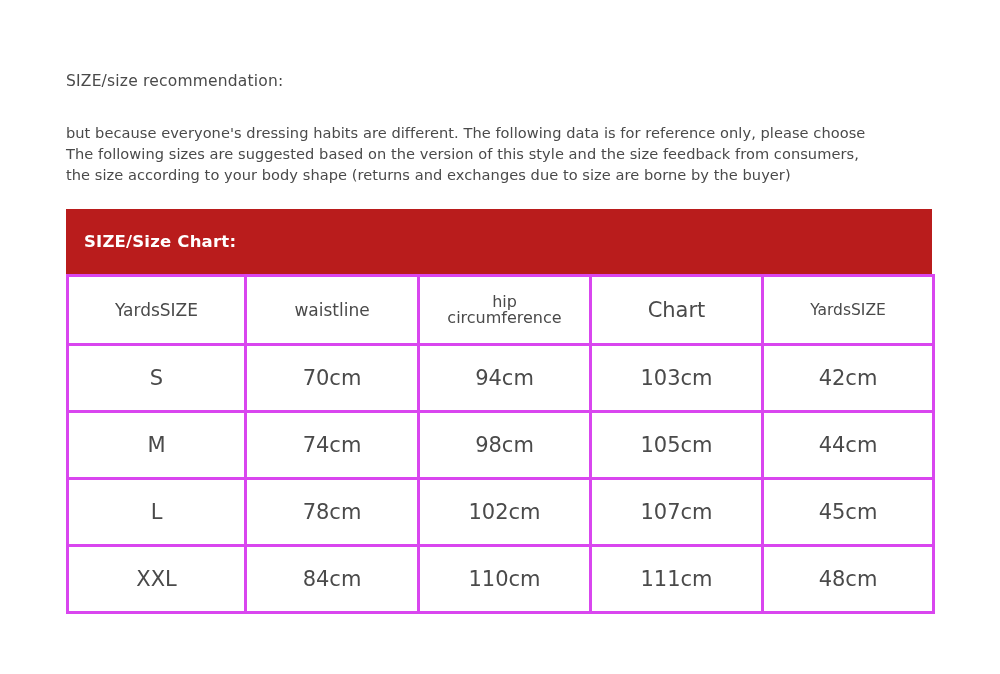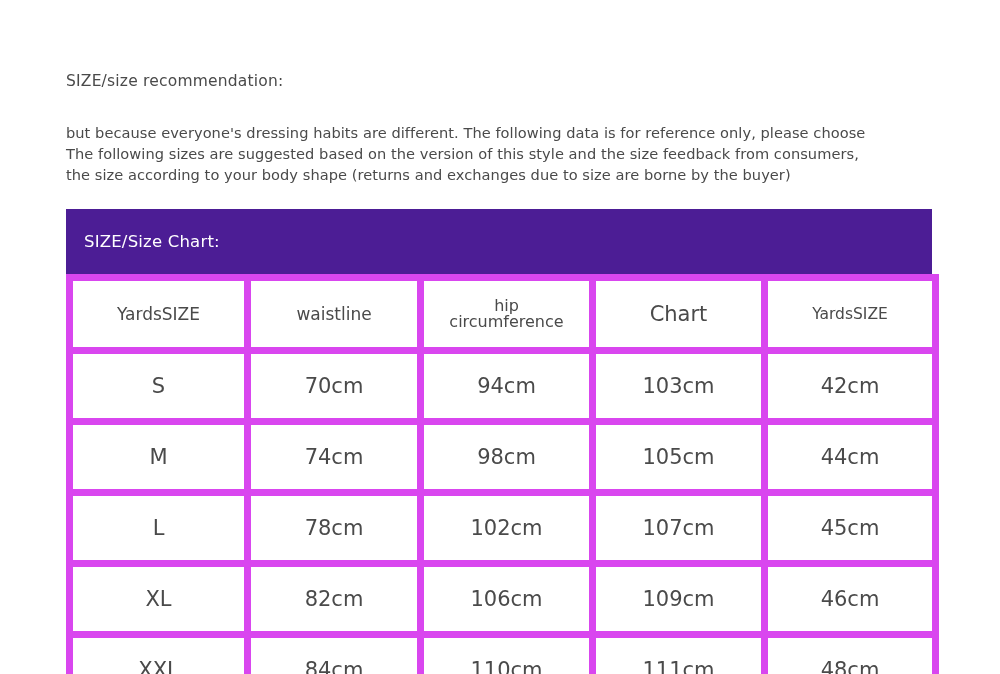--- a/index.html
+++ b/index.html
@@ -60,21 +60,21 @@
     color: #ffffff;
     font-size: 16.5px;
     letter-spacing: 0.2px;
   }
   table.size-table {
     width: 100%;
     border-collapse: collapse;
     table-layout: fixed;
   }
   table.size-table td {
-    border: 7px solid #d946ef;
+    border: 3px solid #d946ef;
     text-align: center;
     vertical-align: middle;
     color: #4a4a4a;
   }
   table.size-table tr.head-row td {
     height: 64px;
     font-size: 17px;
   }
   table.size-table tr.head-row td.col-hip {
     font-size: 16px;
@@ -107,21 +107,21 @@
   <div class="intro-title">SIZE/size recommendation:</div>
 
   <div class="intro-body">
     <div>but because everyone's dressing habits are different. The following data is for reference only, please choose</div>
     <div>The following sizes are suggested based on the version of this style and the size feedback from consumers,</div>
     <div>the size according to your body shape (returns and exchanges due to size are borne by the buyer)</div>
   </div>
 
   <div class="table-wrap">
 
-    <div class="chart-header" style="background: #4c1d95;">
+    <div class="chart-header" style="background: #b91c1c; font-weight: bold;">
       <span>SIZE/Size Chart:</span>
     </div>
 
     <table class="size-table">
       <colgroup>
         <col class="c1">
           <col class="c2">
           <col class="c3">
           <col class="c4">
           <col class="c5">
@@ -155,27 +155,20 @@
         </tr>
 
         <tr class="body-row">
           <td class="cell-size">L</td>
           <td>78cm</td>
           <td>102cm</td>
           <td>107cm</td>
           <td>45cm</td>
         </tr>
 
-        <tr class="body-row">
-          <td class="cell-size">XL</td>
-          <td>82cm</td>
-          <td>106cm</td>
-          <td>109cm</td>
-          <td>46cm</td>
-        </tr>
 
         <tr class="body-row">
           <td class="cell-size">XXL</td>
           <td>84cm</td>
           <td>110cm</td>
           <td>111cm</td>
           <td>48cm</td>
         </tr>
       </tbody>
     </table>

